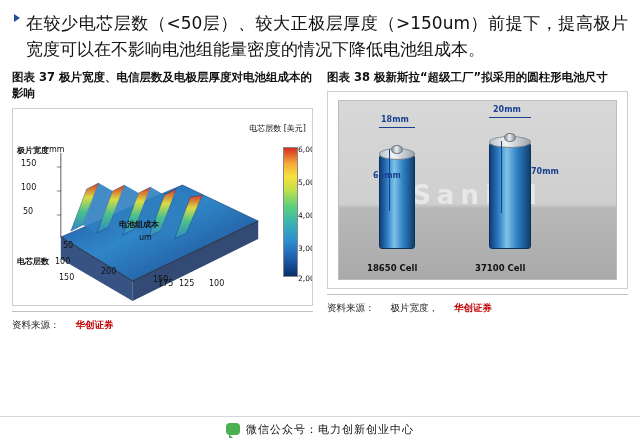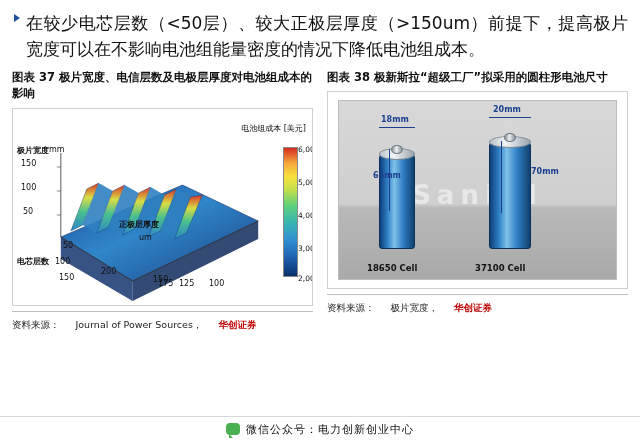--- a/index.html
+++ b/index.html
@@ -191,44 +191,43 @@
           <div class="axis-label" style="left:4px;top:36px;font-weight:bold;">极片宽度</div>
           <div class="axis-label" style="left:36px;top:36px;">mm</div>
 
           
           <div class="axis-label" style="left:4px;top:147px;font-weight:bold;">电芯层数</div>
           <div class="axis-label" style="left:50px;top:132px;">50</div>
           <div class="axis-label" style="left:42px;top:148px;">100</div>
           <div class="axis-label" style="left:46px;top:164px;">150</div>
 
           
-          <div class="axis-label" style="left:106px;top:110px;font-weight:bold;">正极层厚度</div>
+          <div class="axis-label" style="left:106px;top:110px;font-weight:bold;">电池组成本</div>
           <div class="axis-label" style="left:126px;top:124px;">um</div>
           <div class="axis-label" style="left:196px;top:170px;">100</div>
           <div class="axis-label" style="left:166px;top:170px;">125</div>
           <div class="axis-label" style="left:140px;top:166px;">150</div>
           <div class="axis-label" style="left:114px;top:170px;margin-left:31px;">175</div>
           <div class="axis-label" style="left:88px;top:158px;">200</div>
 
           
-          <div class="cbar-title" style="right:6px;top:14px;">电池组成本 [美元]</div>
+          <div class="cbar-title" style="right:6px;top:14px;">电芯层数 [美元]</div>
           <div class="cbar"></div>
           <div class="cbar-ticks">
             <span style="top:3px;right:30px;">6,000</span>
             <span style="top:36px;right:30px;">5,000</span>
             <span style="top:69px;right:30px;">4,000</span>
             <span style="top:102px;right:30px;">3,000</span>
             <span style="top:132px;right:30px;">2,000</span>
           </div>
         </div>
       </div>
       <hr class="rule">
       <div class="fig-src">
         <span>资料来源：</span>
-        <span>Journal of Power Sources，</span>
         <span class="src-red">华创证券</span>
       </div>
     </div>
 
     <div class="fig">
       <div class="fig-title">
         <span>图表 38</span>
         <span>极新斯拉“超级工厂”拟采用的圆柱形电池尺寸</span>
       </div>
       <div class="fig-body">

